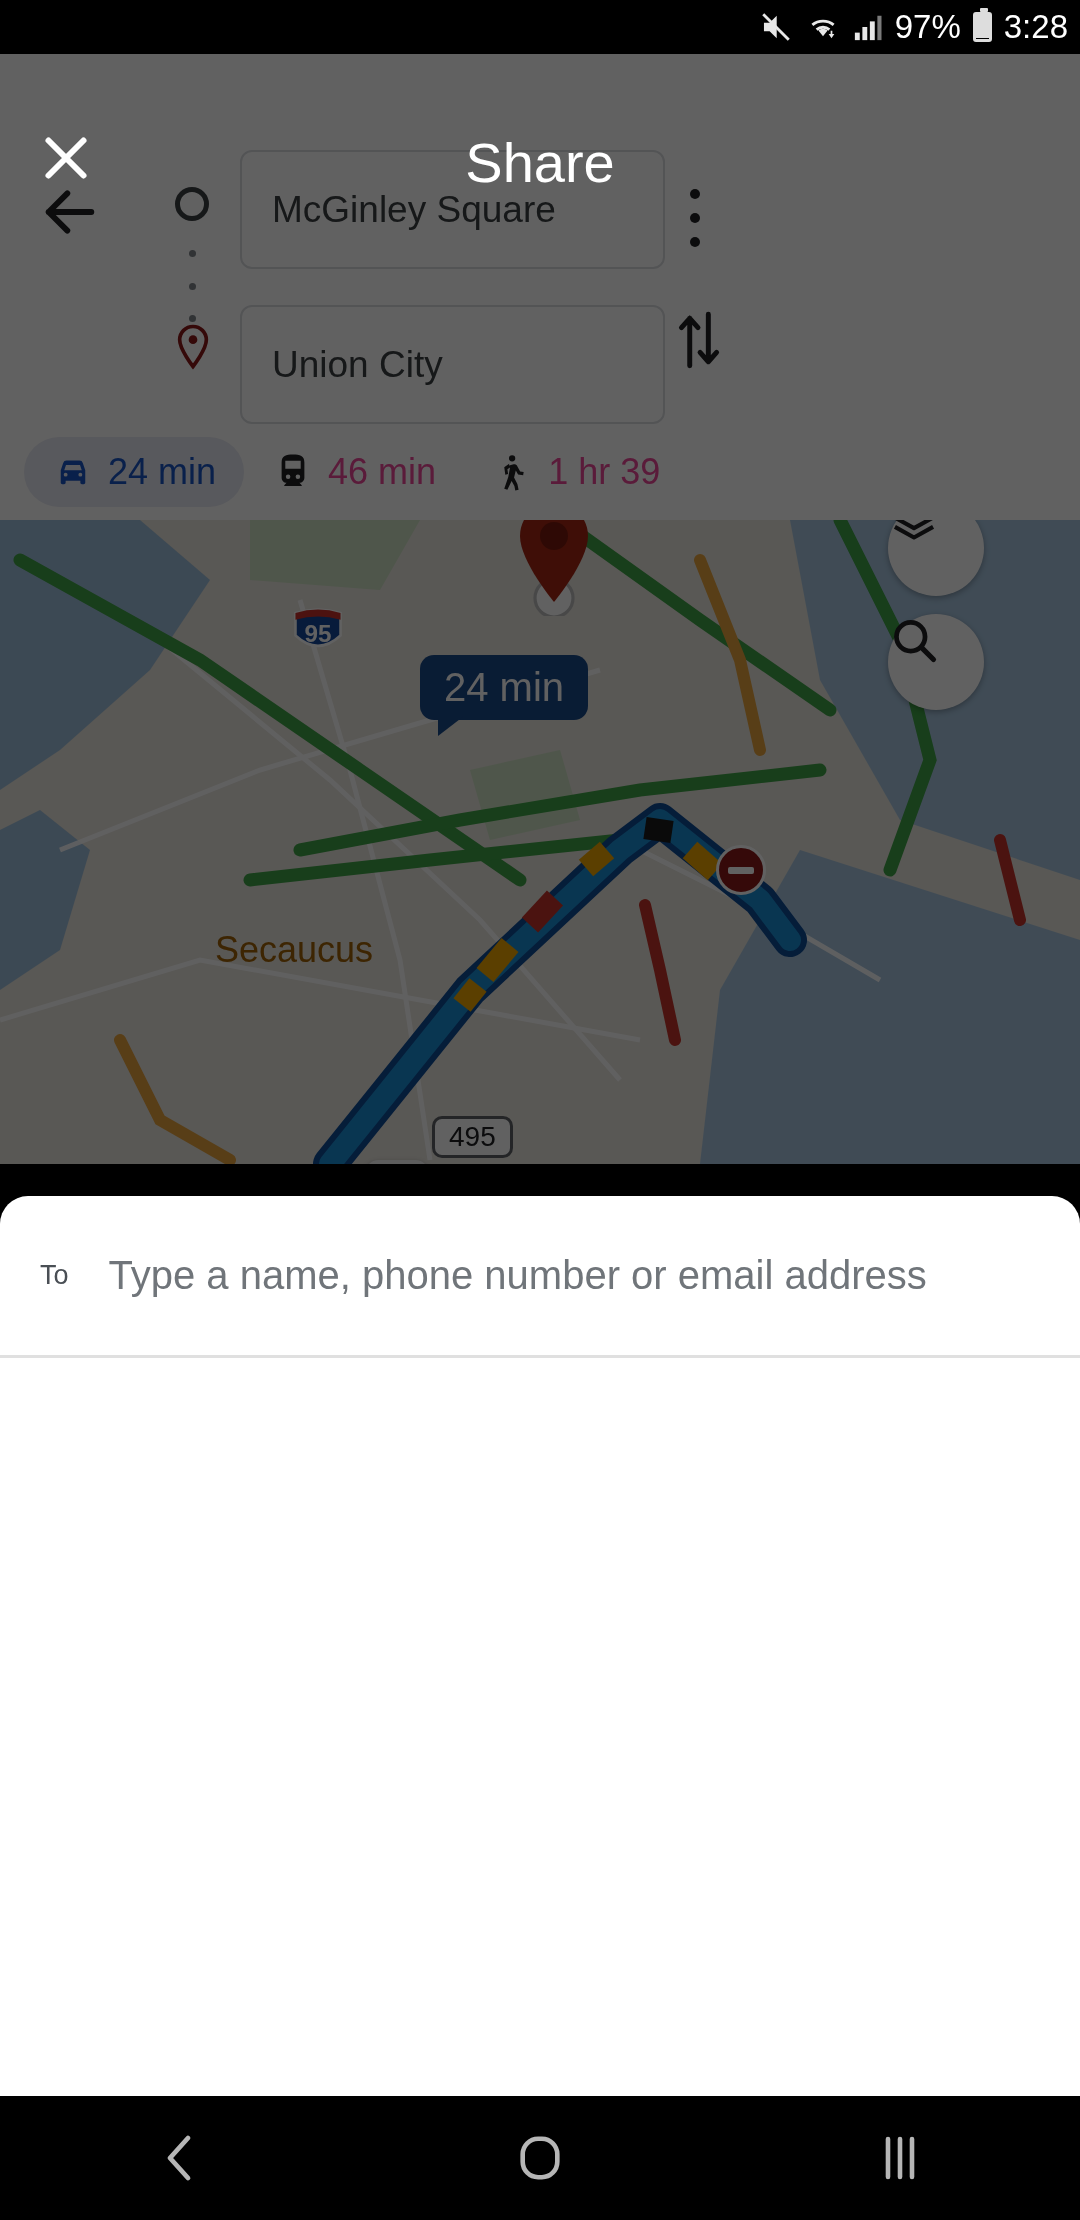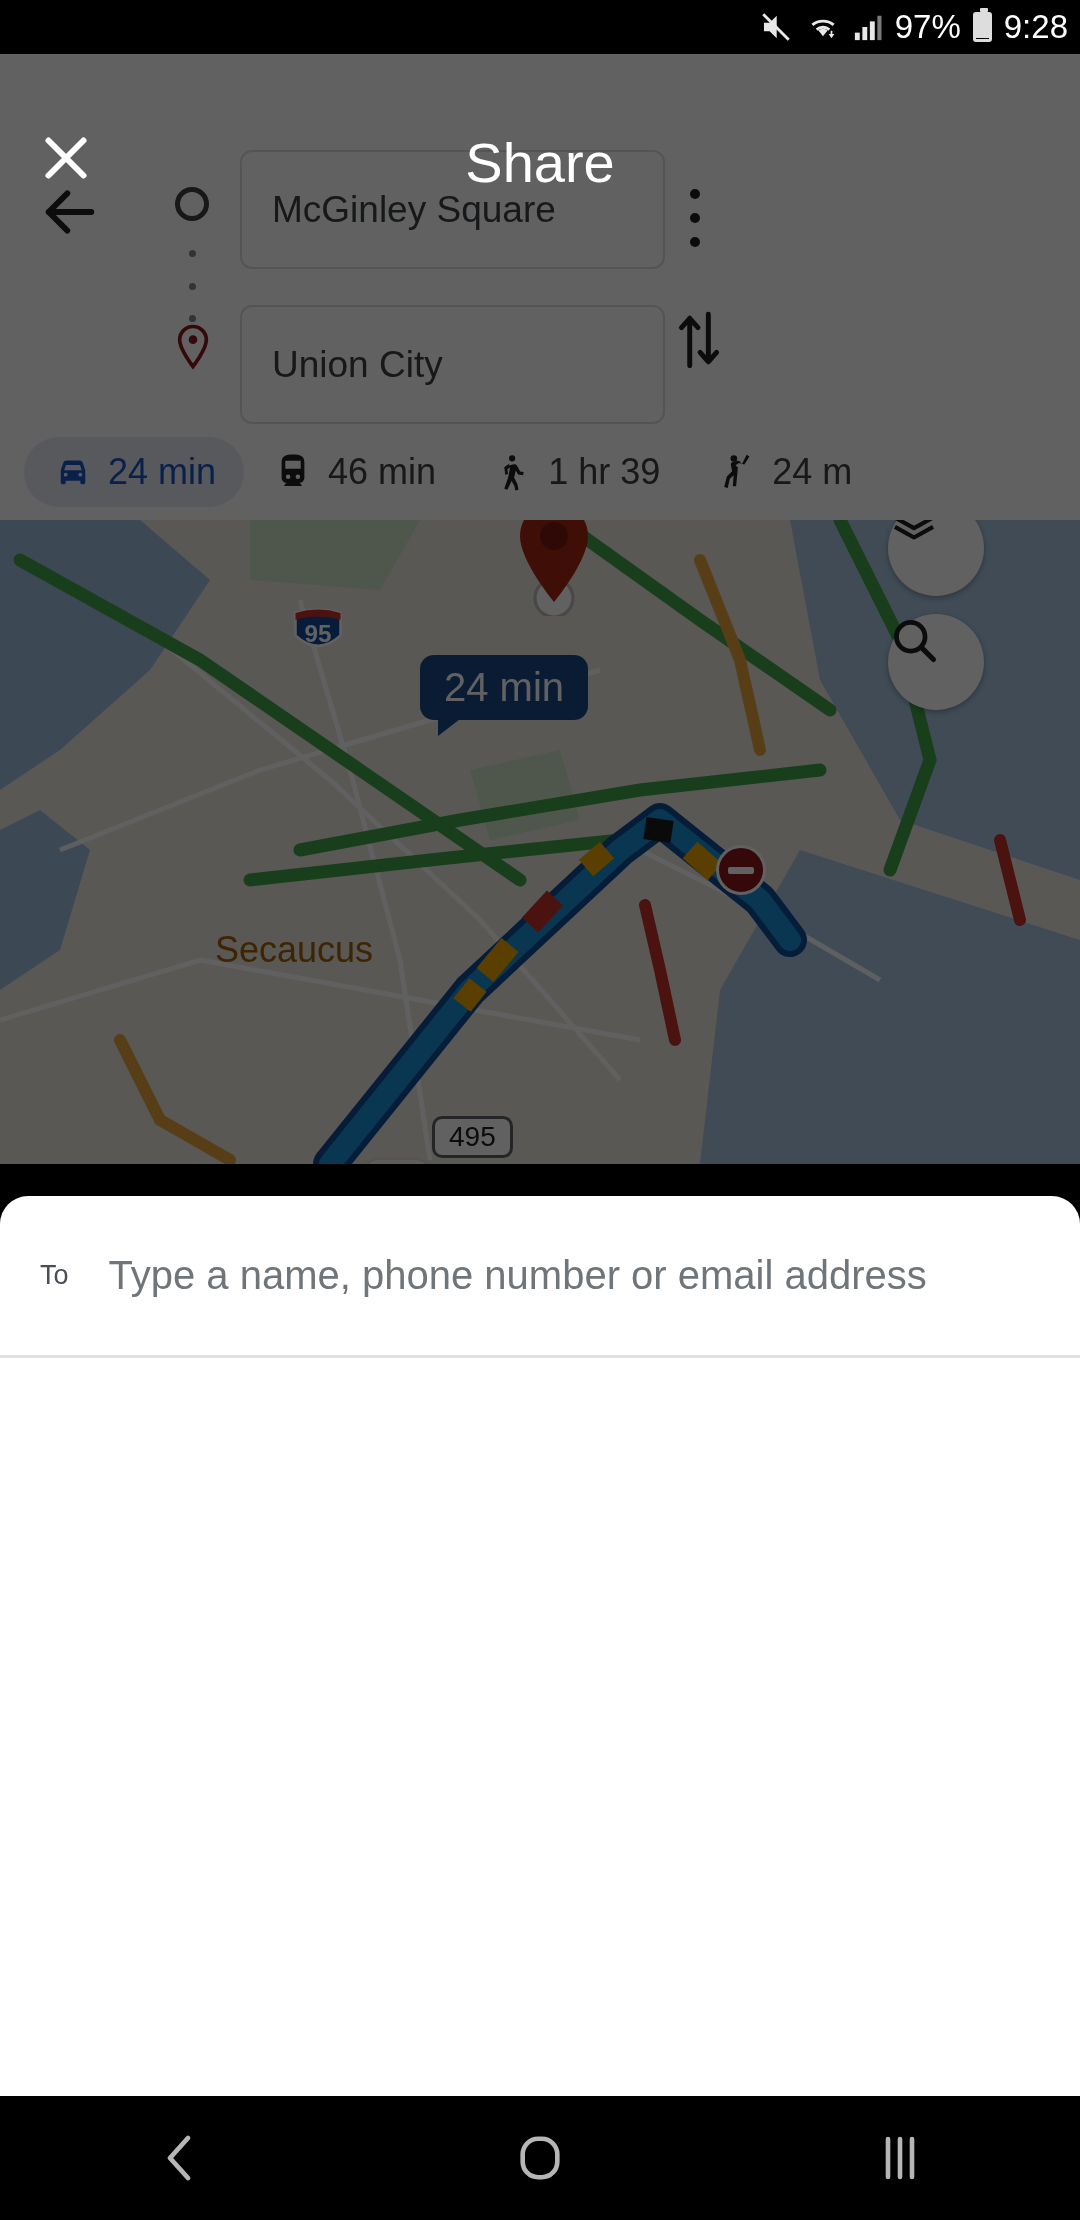--- a/index.html
+++ b/index.html
@@ -65,21 +65,21 @@
   }
   .kebab i { width:10px; height:10px; border-radius:50%; background:#202124; display:block; }
   .swap { position:absolute; left:672px; top:254px; width:52px; height:62px; }
 
   .modes {
     position:absolute; left:0; top:370px; width:1080px; height:96px;
     display:flex; align-items:center; padding-left:24px; gap:0;
   }
   .mode { display:flex; align-items:center; gap:14px; padding:14px 28px; border-radius:48px; }
   .mode.selected { background:#e8eaf3; }
-  .mode .mlabel { font-size:36px; color:#404040; white-space:nowrap; }
+  .mode .mlabel { font-size:36px; color:#ec4899; white-space:nowrap; }
   .mode.selected .mlabel { color:#1a56c4; }
   .mode svg { display:block; }
 
   
   .map { position:absolute; left:0; top:466px; width:1080px; height:644px; overflow:hidden; background:#e8e5de; }
   .map svg { position:absolute; left:0; top:0; }
   .maplabel { position:absolute; font-size:33px; color:#a16207; white-space:nowrap;margin-top:24px; }
   .mapctl {
     position:absolute; width:96px; height:96px; border-radius:50%;
     background:#fff; box-shadow:0 2px 6px rgba(0,0,0,.3);
@@ -176,21 +176,21 @@
     <span class="sb-icon">
       <svg width="30" height="32" viewBox="0 0 16 16">
         <rect x="1" y="11" width="2.6" height="4" fill="#e8e8e8"></rect>
         <rect x="5" y="8" width="2.6" height="7" fill="#e8e8e8"></rect>
         <rect x="9" y="5" width="2.6" height="10" fill="#e8e8e8"></rect>
         <rect x="13" y="2" width="2.2" height="13" fill="#7a7a7a"></rect>
       </svg>
     </span>
     <span class="sb-text">97%</span>
     <span class="sb-battery"></span>
-    <span class="sb-text">9:28</span>
+    <span class="sb-text">3:28</span>
   </div>
 
   <div class="app">
 
     <div class="topbar">
 
       <span class="close-back">
         <svg width="64" height="64" viewBox="0 0 24 24">
           <path fill="none" stroke="#202124" stroke-width="2.2" stroke-linecap="round" stroke-linejoin="round" d="M11 5l-7 7 7 7M4 12h16"></path>
         </svg>
@@ -247,29 +247,20 @@
           <span class="mlabel">46 min</span>
         </div>
         <div class="mode">
           <span>
             <svg width="42" height="42" viewBox="0 0 24 24">
               <path fill="#202124" d="M13.3 4.2a1.8 1.8 0 11-3.6 0 1.8 1.8 0 013.6 0zM9.8 7.3L7 9.3l.6 4.2 1.6-.3-.4-2.8 1.5-1-1 5.4L7 21.5l1.8.6 2.4-5 1.6 2.9.5 2.6 1.9-.4-.7-3.4-1.9-3.6 1-4 1.3 2.2 2.9.4.3-1.8-2-.3-1.8-3.3c-.4-.7-1.2-1-1.9-.8l-2.6.7z"></path>
             </svg>
           </span>
           <span class="mlabel">1 hr 39</span>
         </div>
-        <div class="mode">
-          <span>
-            <svg width="42" height="42" viewBox="0 0 24 24">
-              <circle cx="10.2" cy="4.3" r="1.9" fill="#202124"></circle>
-              <path fill="#202124" d="M17.5 2.2l1.6.9-2.9 4.6-3.1-.9-1.9 1.4 1.3 1.2-1 10.8H9.6l.5-6.4-2.2 2.1-1.2 5.2-2-.5 1.5-6 3-3.1-.7-3.5c-.1-.8.4-1.6 1.2-1.8l2.5-.6c.6-.1 1.2.1 1.6.6l1 1.3 2.7-5.3z"></path>
-            </svg>
-          </span>
-          <span class="mlabel">24 m</span>
-        </div>
       </div>
     </div>
 
     <div class="map">
       <svg width="1080" height="644" viewBox="0 0 1080 644">
         <rect width="1080" height="644" fill="#e9e6df"></rect>
 
         <path d="M0 0 L140 0 L210 60 L150 150 L60 230 L0 270 Z" fill="#9fc0dd"></path>
         <path d="M0 310 L40 290 L90 330 L60 430 L0 470 Z" fill="#9fc0dd"></path>
         <path d="M790 0 L1080 0 L1080 360 L900 300 L820 160 Z" fill="#a8c6e0"></path>

